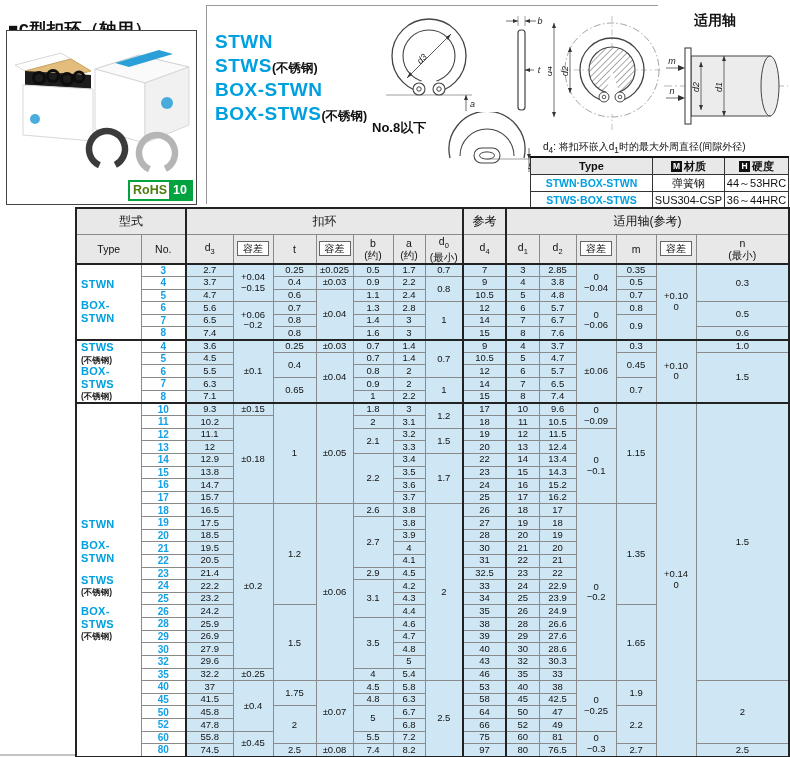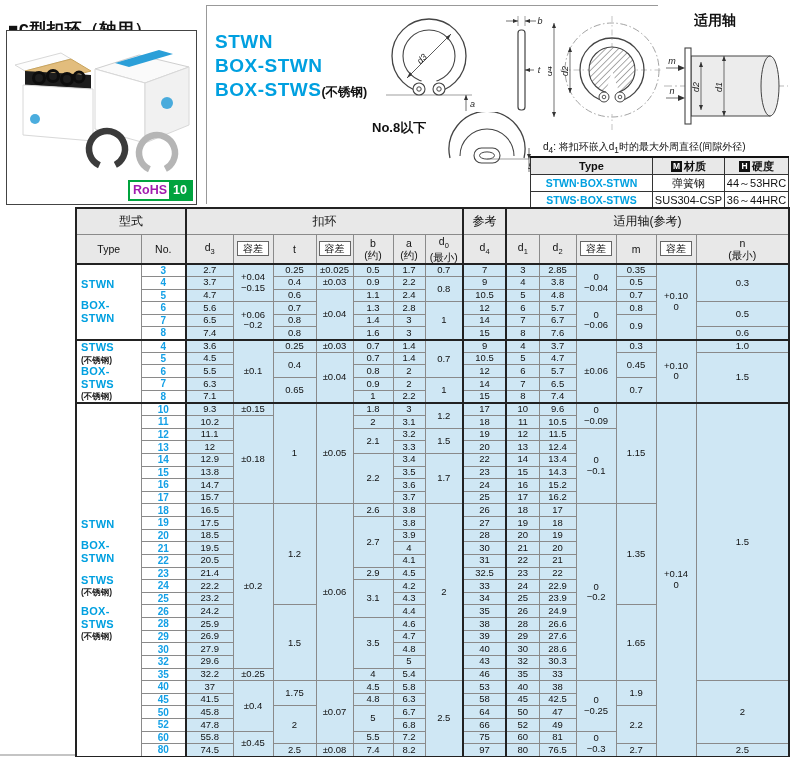--- a/index.html
+++ b/index.html
@@ -2,21 +2,21 @@
 <html><head>
 <meta charset="utf-8">
 <style>
   html,body{margin:0;padding:0;width:790px;height:757px;background:#fff;position:relative;
     font-family:"Liberation Sans","DejaVu Sans",sans-serif;overflow:hidden;color:#111;}
   .abs{position:absolute;}
   
   .panel-title{left:8px;top:18px;font-size:17px;font-weight:bold;letter-spacing:0.5px;font-family:Liberation Mono, monospace;}
   .photo-box{left:6px;top:30px;width:189px;height:173px;border:1px solid #444;background:#fff;}
   .rohs{right:3px;bottom:3px;position:absolute;display:flex;align-items:stretch;border:2px solid #00a33e;background:#fff;height:17px;}
-  .rohs-label{color:#a21caf;font-weight:bold;font-size:12.5px;line-height:17px;padding:0 2px 0 3px;}
+  .rohs-label{color:#4d7c0f;font-weight:bold;font-size:12.5px;line-height:17px;padding:0 2px 0 3px;}
   .rohs-num{background:#00a33e;color:#fff;font-weight:bold;font-size:12.5px;line-height:17px;padding:0 4px;}
   
   .vline{left:206px;top:6px;width:1px;height:198px;background:#999;}
   .topline{left:206px;top:5px;width:452px;height:1px;background:#999;}
   .bottom-rule{left:0;top:754px;width:790px;height:2px;background:#c4c4c4;}
   
   .products{left:215px;top:31px;}
   .product{line-height:21px;white-space:nowrap;}
   .p-name{font-size:19px;font-weight:bold;color:#00a0e0;letter-spacing:0.5px;}
   .p-suffix{font-size:12.5px;font-weight:bold;color:#111;}
@@ -89,20 +89,21 @@
     <span class="rohs-num">10</span>
   </div>
 </div>
 
 <div class="abs vline"></div>
 <div class="abs topline"></div>
 <div class="abs bottom-rule"></div>
 
 <div class="abs products">
   <div class="product"><span class="p-name">STWN</span><span class="p-suffix"></span></div>
+  <div class="product"><span class="p-name">STWS</span><span class="p-suffix">(不锈钢)</span></div>
   <div class="product"><span class="p-name">BOX-STWN</span><span class="p-suffix"></span></div>
   <div class="product"><span class="p-name">BOX-STWS</span><span class="p-suffix">(不锈钢)</span></div>
 </div>
 
 <svg class="abs" style="left:382px;top:12px;" width="94" height="104" viewBox="0 0 94 104">
   <circle cx="47" cy="44" r="37" fill="none" stroke="#444" stroke-width="1.3"></circle>
   <circle cx="47" cy="44" r="26" fill="none" stroke="#444" stroke-width="1.1"></circle>
   <polygon points="47,44 30,101 64,101" fill="#fff"></polygon>
   <line x1="4" y1="83" x2="90" y2="83" stroke="#777" stroke-width="0.7"></line>
   <circle cx="37" cy="77" r="6" fill="#fff" stroke="#444" stroke-width="1.1"></circle>

